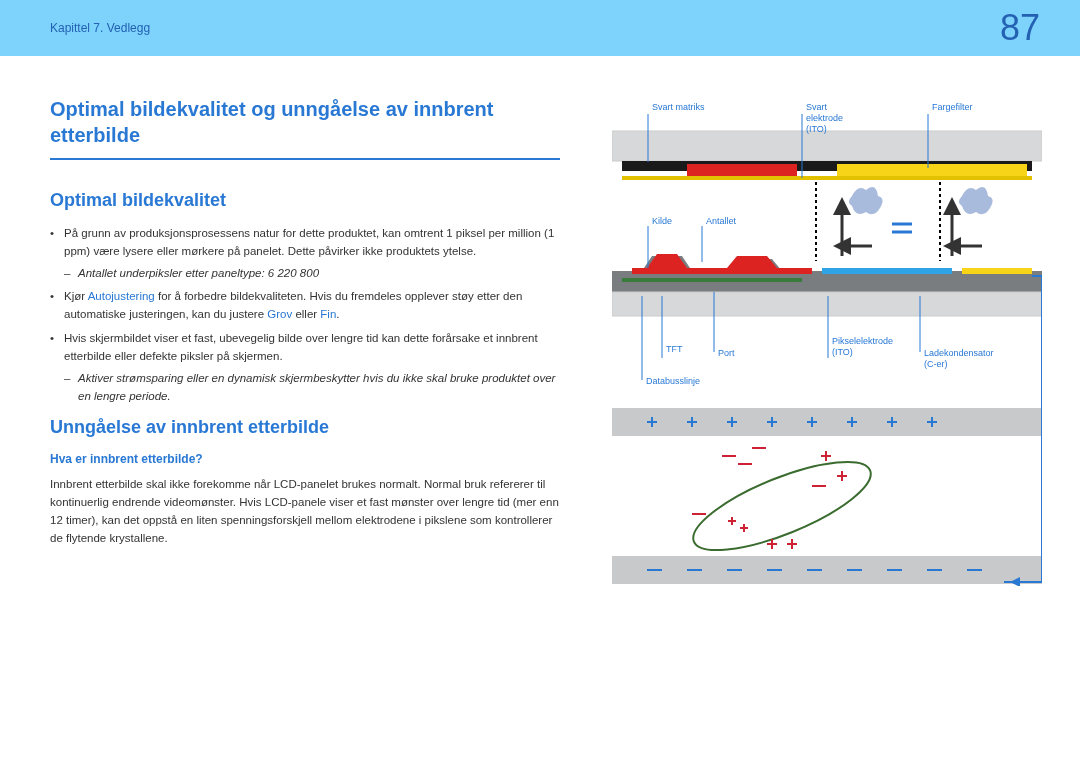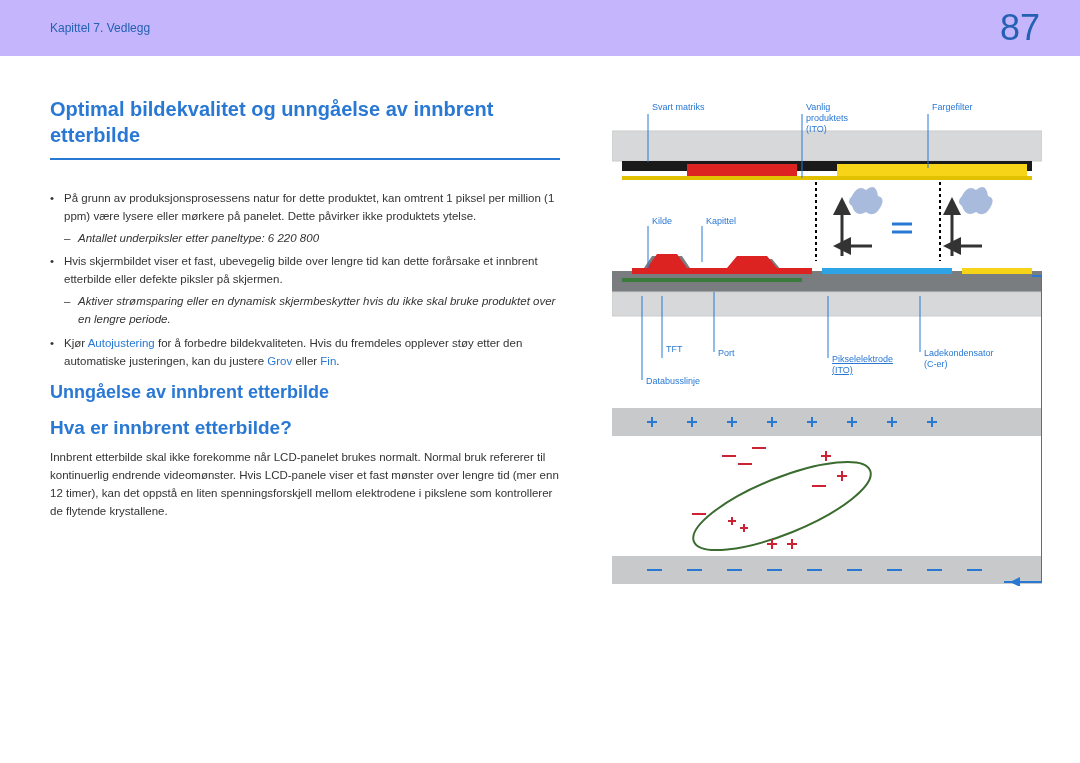--- a/index.html
+++ b/index.html
@@ -1,26 +1,26 @@
 <!DOCTYPE html>
 <html><head>
 <meta charset="utf-8">
 <style>
   * { margin: 0; padding: 0; box-sizing: border-box; }
   body { font-family: Arial, Helvetica, sans-serif; width: 1080px; height: 763px; background: #fff; position: relative; color: #333; }
   .page { position: relative; width: 100%; height: 100%; padding: 0; }
-  .header { background: #c4b5fd; height: 56px; display: flex; align-items: center; justify-content: space-between; padding: 0 40px 0 50px; }
+  .header { background: #7dd3fc; height: 56px; display: flex; align-items: center; justify-content: space-between; padding: 0 40px 0 50px; }
   .breadcrumb { color: #2461b3; font-size: 12px; font-weight: 500; }
   .page-num { color: #2461b3; font-size: 36px; font-weight: 400; }
   .content { display: flex; padding: 40px 30px 0 50px; gap: 52px; }
   .left { width: 510px; }
   .right { position: relative; width: 430px; }
   h1 { color: #2878d4; font-size: 20px; font-weight: 600; padding-bottom: 10px; border-bottom: 2px solid #2878d4; margin-bottom: 30px; line-height: 1.3; }
   h2 { color: #2878d4; font-size: 18px; font-weight: 600; margin-bottom: 14px; margin-top: 2px; }
-  h3 { color: #2878d4; font-size: 19px; font-weight: 600; margin-top: 8px; margin-bottom: 10px; }
+  h3 { color: #2878d4; font-size: 12px; font-weight: 600; margin-top: 8px; margin-bottom: 10px; }
   ul { list-style: none; }
   ul.bullets > li { position: relative; padding-left: 14px; font-size: 11.5px; line-height: 1.55; margin-bottom: 6px; }
   ul.bullets > li::before { content: "•"; position: absolute; left: 0; top: 0; color: #333; }
   ul.dashes { margin-top: 4px; }
   ul.dashes > li { position: relative; padding-left: 14px; font-size: 11.5px; line-height: 1.55; margin-bottom: 2px; font-style: italic; }
   ul.dashes > li::before { content: "–"; position: absolute; left: 0; top: 0; color: #333; }
   .body-p { font-size: 11.5px; line-height: 1.55; margin-bottom: 8px; }
   .note { border-left: 3px solid #2878d4; padding: 8px 10px; font-size: 11.5px; line-height: 1.5; margin-top: 10px; box-shadow: 0 0 0 0.5px rgba(0,0,0,0.15); }
   .hl { color: #2878d4; }
   .diagram-labels { position: absolute; font-size: 9px; color: #2878d4; line-height: 1.2; }
@@ -34,57 +34,58 @@
   <div class="header">
     <div class="breadcrumb">Kapittel 7. Vedlegg</div>
     <div class="page-num">87</div>
   </div>
 
   <div class="content">
     <div class="left">
 
       <h1>Optimal bildekvalitet og unngåelse av innbrent etterbilde</h1>
 
+      <h2>Optimal bildekvalitet</h2>
 
       <ul class="bullets">
         <li>
           <span>På grunn av produksjonsprosessens natur for dette produktet, kan omtrent 1 piksel per million (1 ppm) være lysere eller mørkere på panelet. Dette påvirker ikke produktets ytelse.</span>
           <ul class="dashes">
             <li>Antallet underpiksler etter paneltype: 6 220 800</li>
           </ul>
         </li>
         <li>
+          <span>Kjør </span><span class="hl">Autojustering</span><span> for å forbedre bildekvaliteten. Hvis du fremdeles opplever støy etter den automatiske justeringen, kan du justere </span><span class="hl">Grov</span><span> eller </span><span class="hl">Fin</span><span>.</span>
+        </li>
+        <li>
           <span>Hvis skjermbildet viser et fast, ubevegelig bilde over lengre tid kan dette forårsake et innbrent etterbilde eller defekte piksler på skjermen.</span>
           <ul class="dashes">
             <li>Aktiver strømsparing eller en dynamisk skjermbeskytter hvis du ikke skal bruke produktet over en lengre periode.</li>
           </ul>
         </li>
-        <li>
-          <span>Kjør </span><span class="hl">Autojustering</span><span> for å forbedre bildekvaliteten. Hvis du fremdeles opplever støy etter den automatiske justeringen, kan du justere </span><span class="hl">Grov</span><span> eller </span><span class="hl">Fin</span><span>.</span>
-        </li>
       </ul>
 
       <h2 style="margin-top:12px;">Unngåelse av innbrent etterbilde</h2>
       <h3>Hva er innbrent etterbilde?</h3>
 
       <p class="body-p">Innbrent etterbilde skal ikke forekomme når LCD-panelet brukes normalt. Normal bruk refererer til kontinuerlig endrende videomønster. Hvis LCD-panele viser et fast mønster over lengre tid (mer enn 12 timer), kan det oppstå en liten spenningsforskjell mellom elektrodene i pikslene som kontrollerer de flytende krystallene.</p>
 
     </div>
 
     <div class="right">
 
       <div class="diagram-labels" style="top:6px; left:40px;">Svart matriks</div>
-      <div class="diagram-labels" style="top:6px; left:194px; width:60px;">Vanlig produktets (ITO)</div>
+      <div class="diagram-labels" style="top:6px; left:194px; width:60px;">Svart elektrode (ITO)</div>
       <div class="diagram-labels" style="top:6px; left:320px;">Fargefilter</div>
       <div class="diagram-labels" style="top:120px; left:40px;">Kilde</div>
-      <div class="diagram-labels" style="top:120px; left:94px;">Kapittel</div>
+      <div class="diagram-labels" style="top:120px; left:94px;">Antallet</div>
       <div class="diagram-labels" style="top:248px; left:54px;">TFT</div>
       <div class="diagram-labels" style="top:252px; left:106px;">Port</div>
       <div class="diagram-labels" style="top:280px; left:34px;text-align:center;">Databusslinje</div>
-      <div class="diagram-labels" style="top:258px; left:220px; width:60px;text-decoration:underline;">Pikselelektrode (ITO)</div>
+      <div class="diagram-labels" style="top:240px; left:220px; width:60px;">Pikselelektrode (ITO)</div>
       <div class="diagram-labels" style="top:252px; left:312px; width:70px;">Ladekondensator (C-er)</div>
 
       <svg class="svg-diagram" width="430" height="490" viewBox="0 0 430 490">
 
         <defs>
           <marker id="arr" markerWidth="6" markerHeight="6" refX="3" refY="3" orient="auto">
             <path d="M0,0 L6,3 L0,6 z" fill="#333"></path>
           </marker>
         </defs>
 

